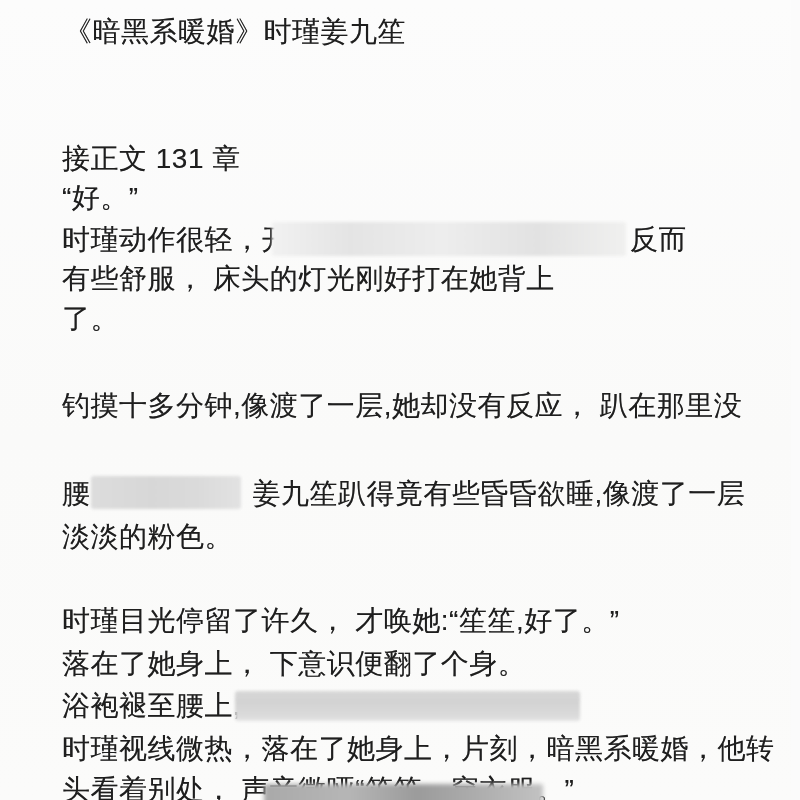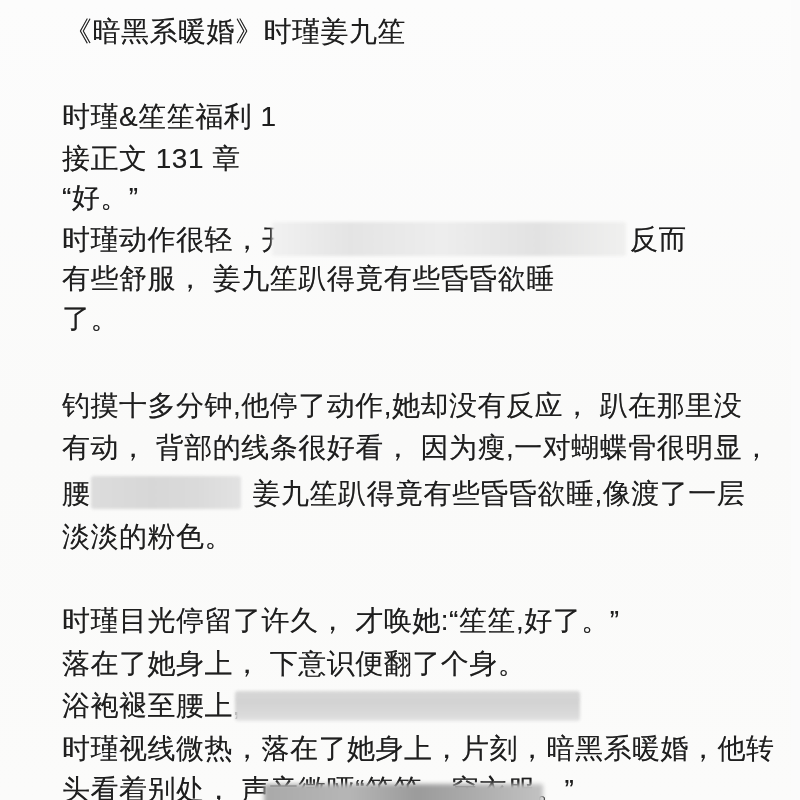--- a/index.html
+++ b/index.html
@@ -51,35 +51,33 @@
     border-radius:2px;
   }
 </style>
 </head>
 <body>
 
 <div class="page">
 
   <div class="line title" style="top:14px">《暗黑系暖婚》时瑾姜九笙</div>
 
-  <div class="line" style="top:99px">时瑾&amp;笙笙福利 1</div>
 
   <div class="line" style="top:141px">接正文 131 章</div>
 
   <div class="line" style="top:180px">“好。”</div>
 
   <div class="line" style="top:222px"><span>时瑾动作很轻，开</span><span class="blur blur1"></span><span>反而</span></div>
 
-  <div class="line" style="top:261px">有些舒服， 姜九笙趴得竟有些昏昏欲睡</div>
+  <div class="line" style="top:261px">有些舒服， 床头的灯光刚好打在她背上</div>
 
   <div class="line" style="top:301px">了。</div>
 
-  <div class="line" style="top:388px">钓摸十多分钟,他停了动作,她却没有反应， 趴在那里没</div>
+  <div class="line" style="top:388px">钓摸十多分钟,像渡了一层,她却没有反应， 趴在那里没</div>
 
-  <div class="line" style="top:430px">有动， 背部的线条很好看， 因为瘦,一对蝴蝶骨很明显，</div>
 
   <div class="line" style="top:476px"><span>腰</span><span class="blur blur2"></span><span>姜九笙趴得竟有些昏昏欲睡,像渡了一层</span></div>
 
   <div class="line" style="top:519px">淡淡的粉色。</div>
 
   <div class="line" style="top:603px">时瑾目光停留了许久， 才唤她:“笙笙,好了。”</div>
 
   <div class="line" style="top:646px">落在了她身上， 下意识便翻了个身。</div>
 
   <div class="line" style="top:688px"><span>浴袍褪至腰上,</span><span class="blur blur3"></span></div>

